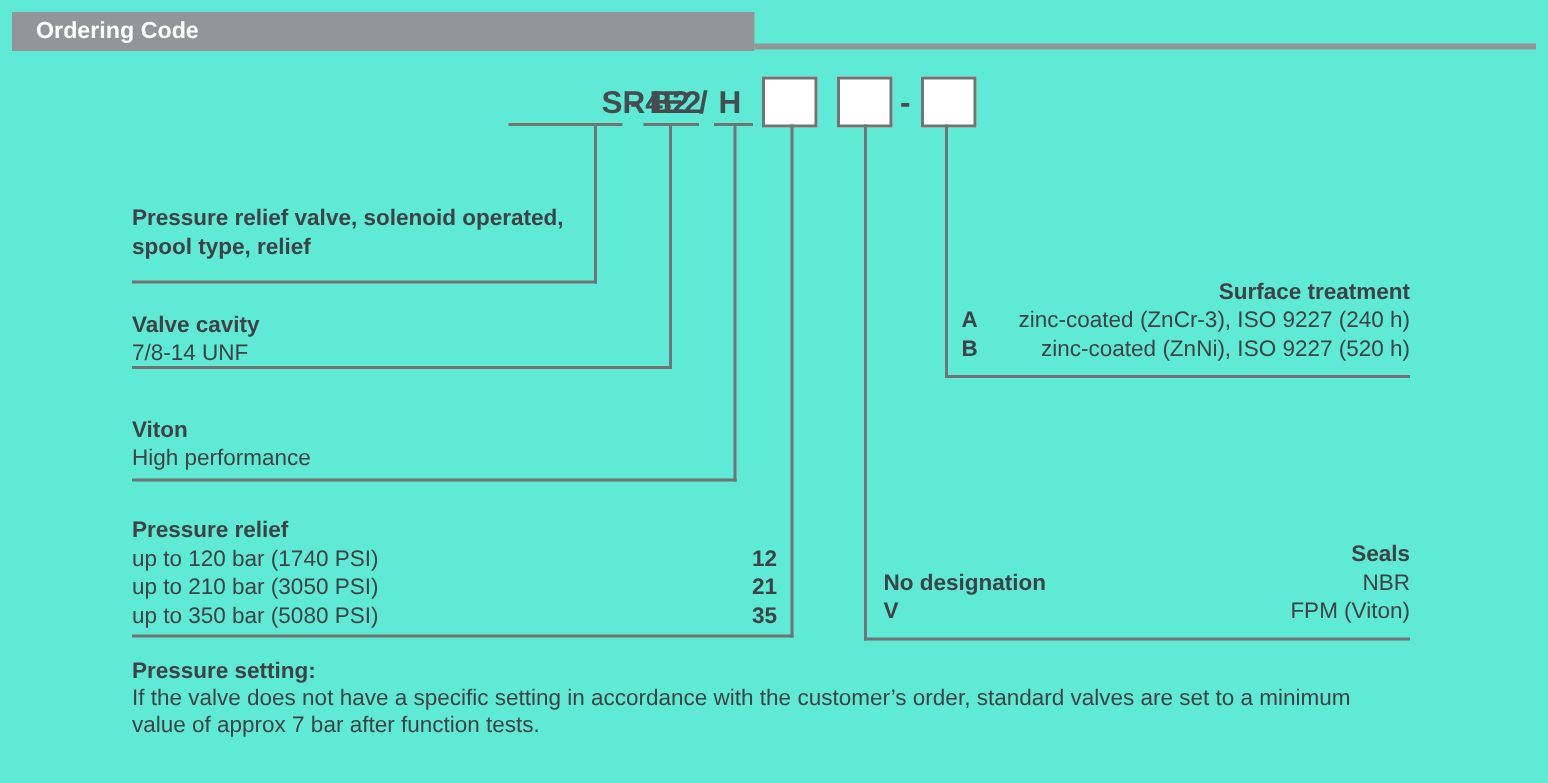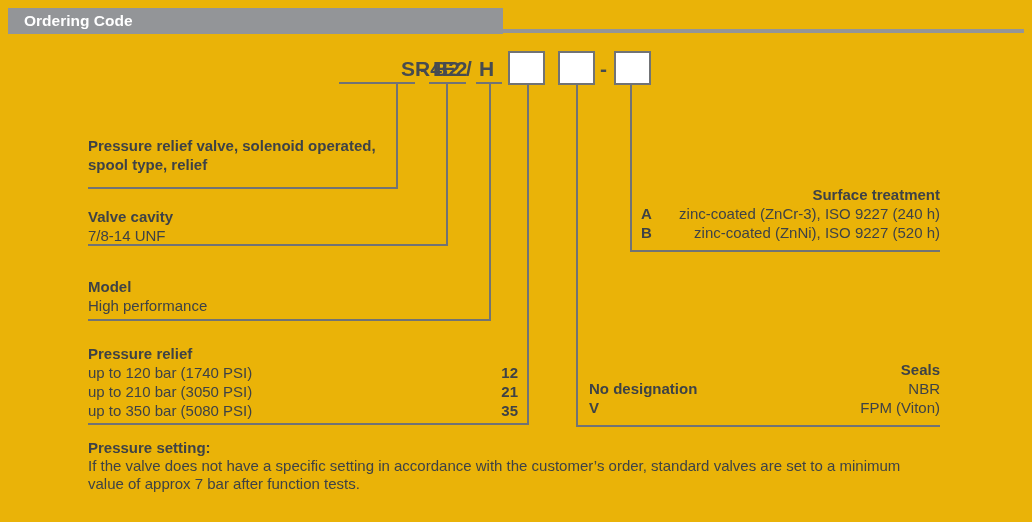--- a/index.html
+++ b/index.html
@@ -1,19 +1,19 @@
 <!DOCTYPE html>
 <html><head>
 <meta charset="utf-8">
 <style>
   html,body{margin:0;padding:0;background:#ffffff;}
   #page{
     position:relative;
     width:1032px;height:522px;
-    background:#eab308;
+    background:#5eead4;
     font-family:"Liberation Sans", sans-serif;
     color:#3e4246;
     overflow:hidden;
   }
   
   .hdr-bar{
     position:absolute;left:8px;top:8px;width:495px;height:26px;
     background:#939598;color:#ffffff;
     font-size:15.5px;font-weight:bold;
     line-height:26px;padding-left:16px;box-sizing:border-box;
@@ -92,21 +92,21 @@
     <div class="b">Pressure relief valve, solenoid operated,</div>
     <div class="b">spool type, relief</div>
   </div>
 
   <div class="blk" style="left:88px;top:207px;">
     <div class="b">Valve cavity</div>
     <div>7/8-14 UNF</div>
   </div>
 
   <div class="blk" style="left:88px;top:277px;">
-    <div class="b">Model</div>
+    <div class="b">Viton</div>
     <div>High performance</div>
   </div>
 
   <div class="blk" style="left:88px;top:344px;width:430px;">
     <div class="b">Pressure relief</div>
     <div class="row">
       <span>up to 120 bar (1740 PSI)</span>
       <span class="b">12</span>
     </div>
     <div class="row">

